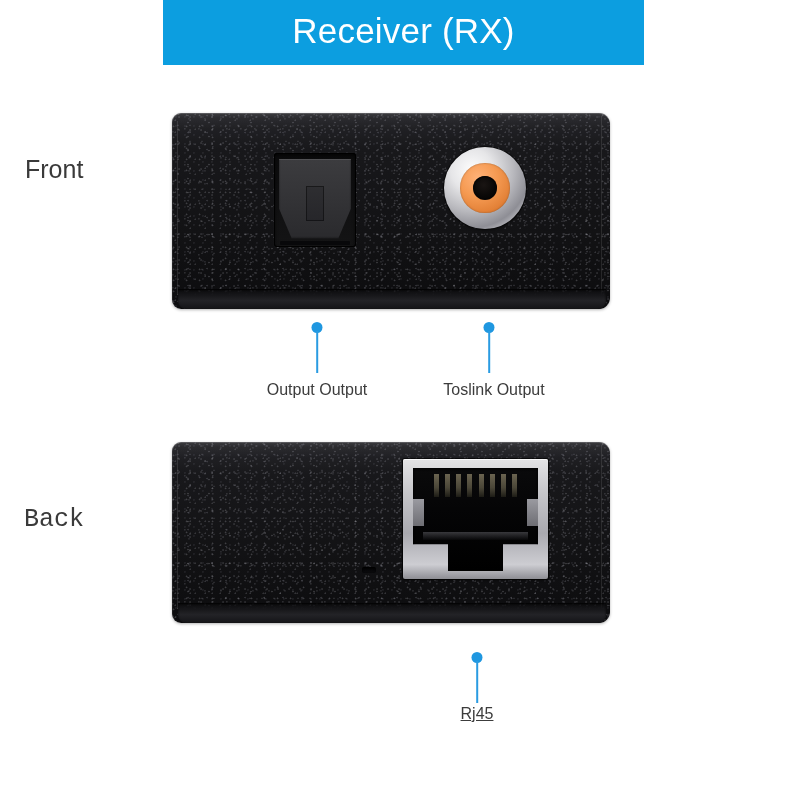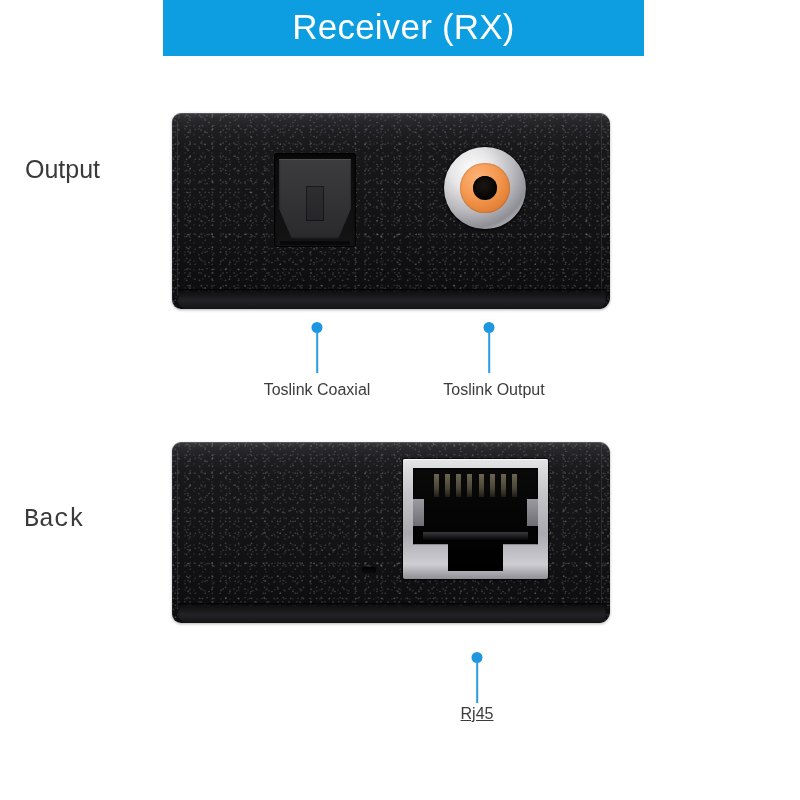--- a/index.html
+++ b/index.html
@@ -16,21 +16,21 @@
     font-family: "Liberation Sans", sans-serif;
     -webkit-font-smoothing: antialiased;
   }
 
   
   .banner {
     position: absolute;
     left: 163px;
     top: 0px;
     width: 481px;
-    height: 56px;
+    height: 65px;
     background: #0c9ee0;
     display: flex;
     align-items: center;
     justify-content: center;
     box-sizing: border-box;
   }
   .banner-title {
     color: #ffffff;
     font-size: 35px;
     font-weight: 400;
@@ -289,21 +289,21 @@
     transform: translateX(-50%);
   }
 </style>
 </head>
 <body>
 
 <div class="banner">
   <div class="banner-title">Receiver (RX)</div>
 </div>
 
-<div id="label-front" class="view-label">Output</div>
+<div id="label-front" class="view-label">Front</div>
 
 <div id="label-back" class="view-label">Back</div>
 
 <div class="device" style="left:172px; top:113px; width:438px; height:196px;">
 
   <div class="texture"></div>
   <div class="left-bevel"></div>
   <div class="right-seam"></div>
 
   <div class="toslink" style="left:102px; top:40px; width:82px; height:94px;">
@@ -318,21 +318,21 @@
       <div class="rca-hole"></div>
     </div>
   </div>
 
   <div class="base-lip"></div>
 </div>
 
 <div class="callout">
   <div class="callout-dot" style="left:317px; top:322px;"></div>
   <div class="callout-line" style="left:317px; top:331px; height:42px;"></div>
-  <div class="callout-text" style="left:317px; top:382px;">Toslink Coaxial</div>
+  <div class="callout-text" style="left:317px; top:382px;">Output Output</div>
 </div>
 
 <div class="callout">
   <div class="callout-dot" style="left:489px; top:322px;"></div>
   <div class="callout-line" style="left:489px; top:331px; height:42px;"></div>
   <div class="callout-text" style="left:494px; top:382px;">Toslink Output</div>
 </div>
 
 <div class="device" style="left:172px; top:442px; width:438px; height:181px;">
 

